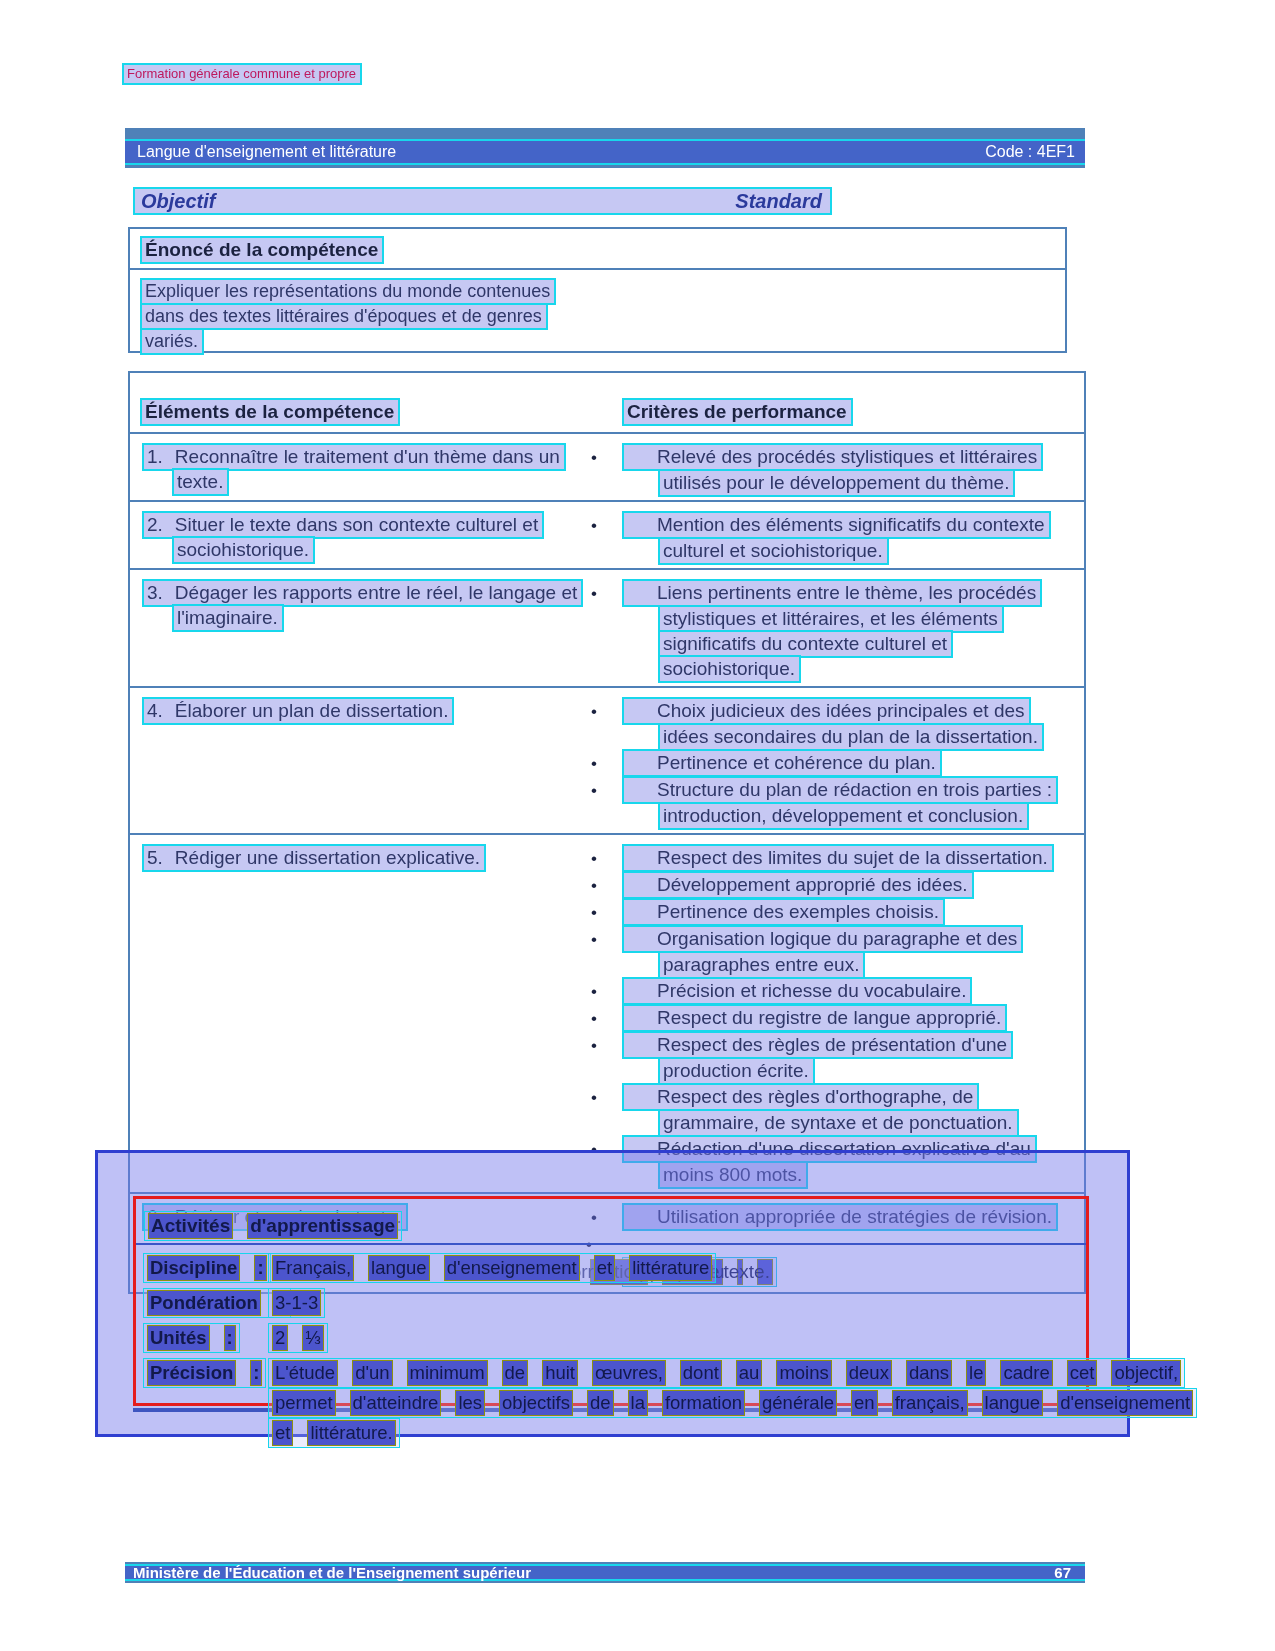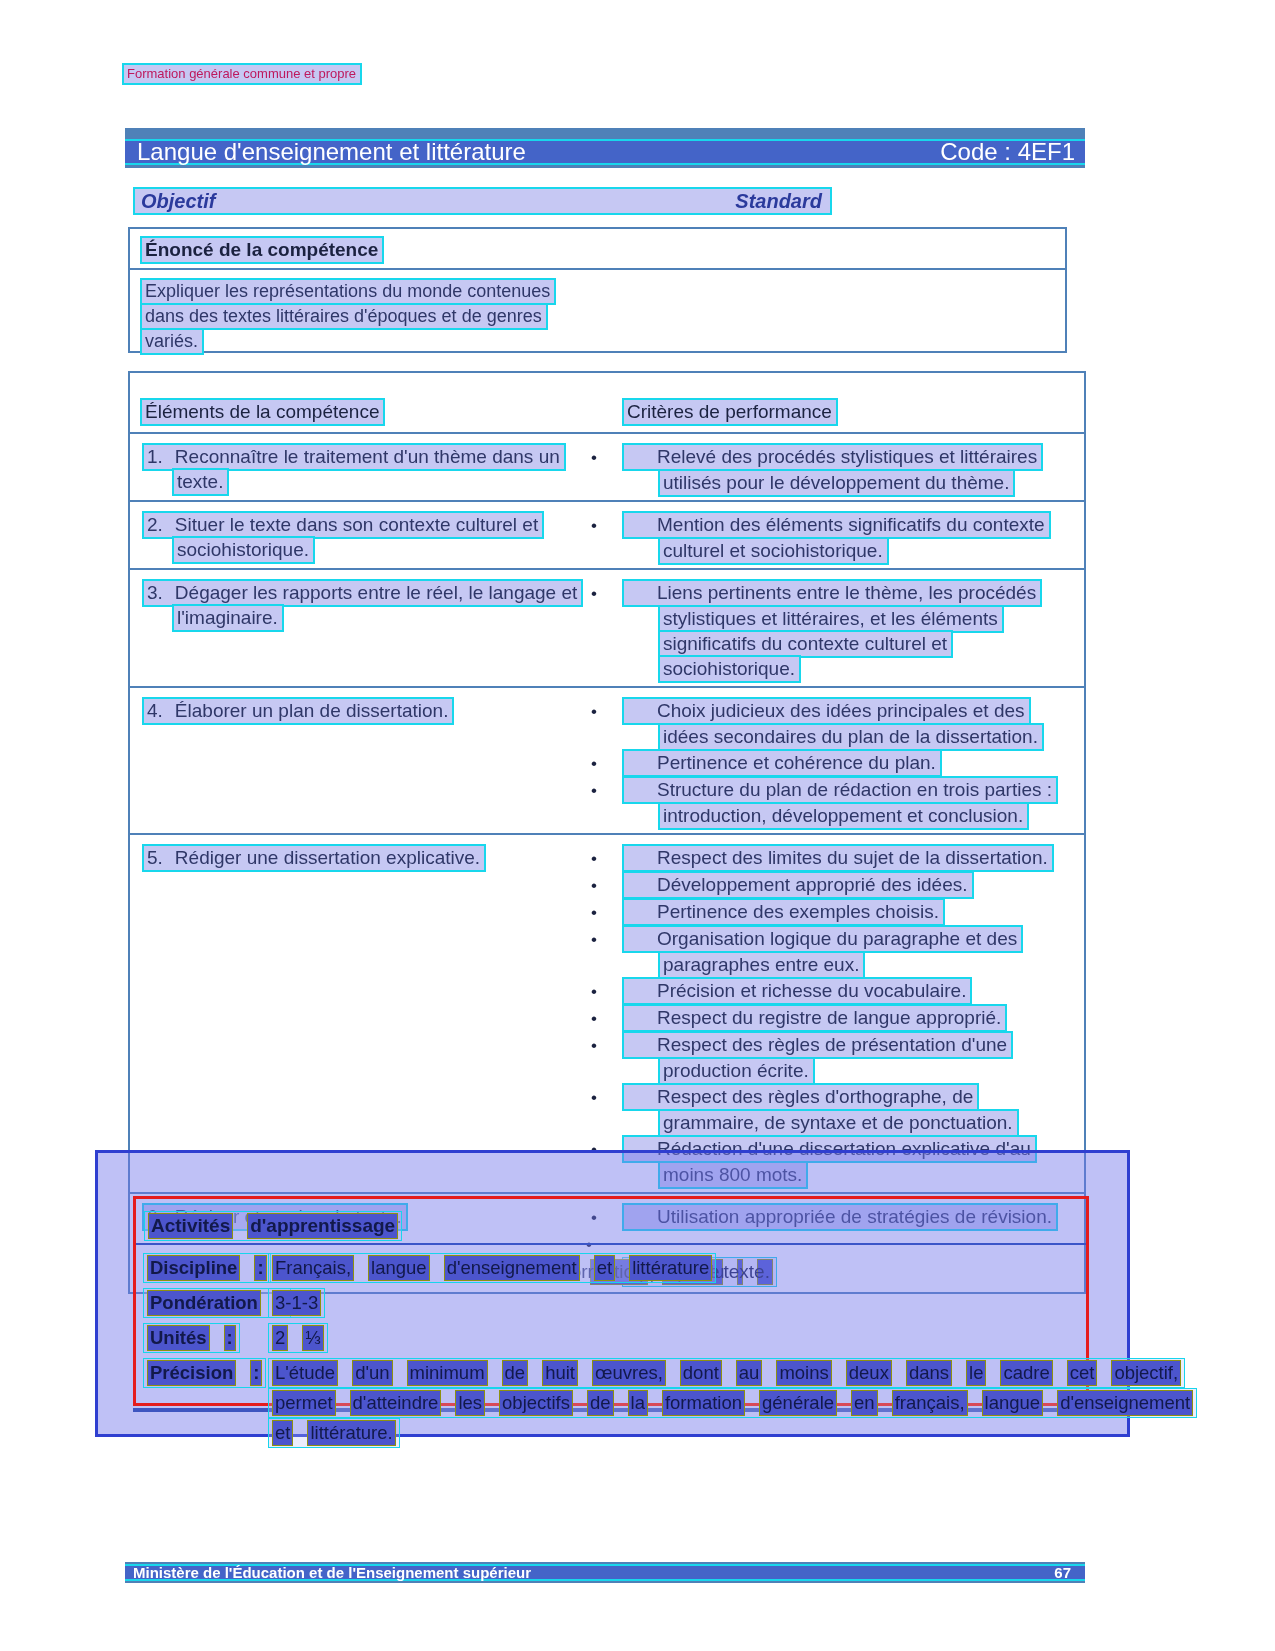--- a/index.html
+++ b/index.html
@@ -12,37 +12,37 @@
   .numsp{display:inline-block;width:12px;}
   
   .top-label{position:absolute;left:122px;top:66px;font-size:13px;color:#be185d;}
   
   .bar{position:absolute;left:125px;width:960px;background:#4f81b8;}
   .bar-header{top:128px;height:40px;}
   .bar-footer{top:1562px;height:21px;}
   .band{position:absolute;left:0;right:0;background:#4464c8;border-top:2px solid #18d7ec;
         border-bottom:2px solid #18d7ec;color:#ffffff;display:flex;justify-content:space-between;
         align-items:center;box-sizing:border-box;}
-  .band-header{top:11px;height:26px;font-size:24px;padding:0 10px 0 12px;}
+  .band-header{top:11px;height:26px;font-size:16px;padding:0 10px 0 12px;}
   .band-footer{top:2px;height:17px;font-size:15px;padding:0 14px 0 8px;font-weight:bold;}
   
   .obj-row{position:absolute;left:133px;top:187px;width:699px;height:28px;background:#c6c8f3;
            border:2px solid #18d7ec;box-sizing:border-box;display:flex;justify-content:space-between;
            align-items:center;padding:0 8px 0 6px;font-size:20px;font-weight:bold;font-style:italic;color:#2b3a9c;}
   
   .enonce-box{position:absolute;left:128px;top:227px;width:939px;height:126px;border:2px solid #4f81b8;
               box-sizing:border-box;background:#fff;}
   .enonce-head{height:41px;border-bottom:2px solid #4f81b8;box-sizing:border-box;padding:10px 0 0 10px;
                font-size:19px;font-weight:bold;color:#1b2240;}
   .enonce-body{padding:9px 0 0 10px;font-size:18px;line-height:25px;width:480px;}
   
   .main-table{position:absolute;left:128px;top:371px;width:958px;border:2px solid #4f81b8;
               box-sizing:border-box;background:#fff;}
   .tbl-head{display:flex;min-height:59px;box-sizing:border-box;padding-top:28px;
-            font-size:19px;font-weight:normal;color:#1b2240;border-radius:16px;}
+            font-size:19px;font-weight:bold;color:#1b2240;border-radius:16px;}
   .tbl-head .h1{width:492px;padding-left:10px;box-sizing:border-box;}
   .tbl-head .h2{flex:1;}
   .t-row{display:flex;border-top:2px solid #4f81b8;box-sizing:border-box;}
   .cell-left{width:492px;box-sizing:border-box;padding:10px 6px 4px 12px;}
   .cell-right{flex:1;box-sizing:border-box;padding:10px 4px 4px 0;}
   .hang{padding-left:30px;text-indent:-30px;font-size:19px;line-height:25px;}
   .crit{padding-left:36px;text-indent:-36px;font-size:19px;line-height:25px;margin-bottom:1px;}
   .bullet{display:inline-block;width:8px;color:#1b2240;font-size:17px;}
   .bsp{display:inline-block;width:22px;}
   

